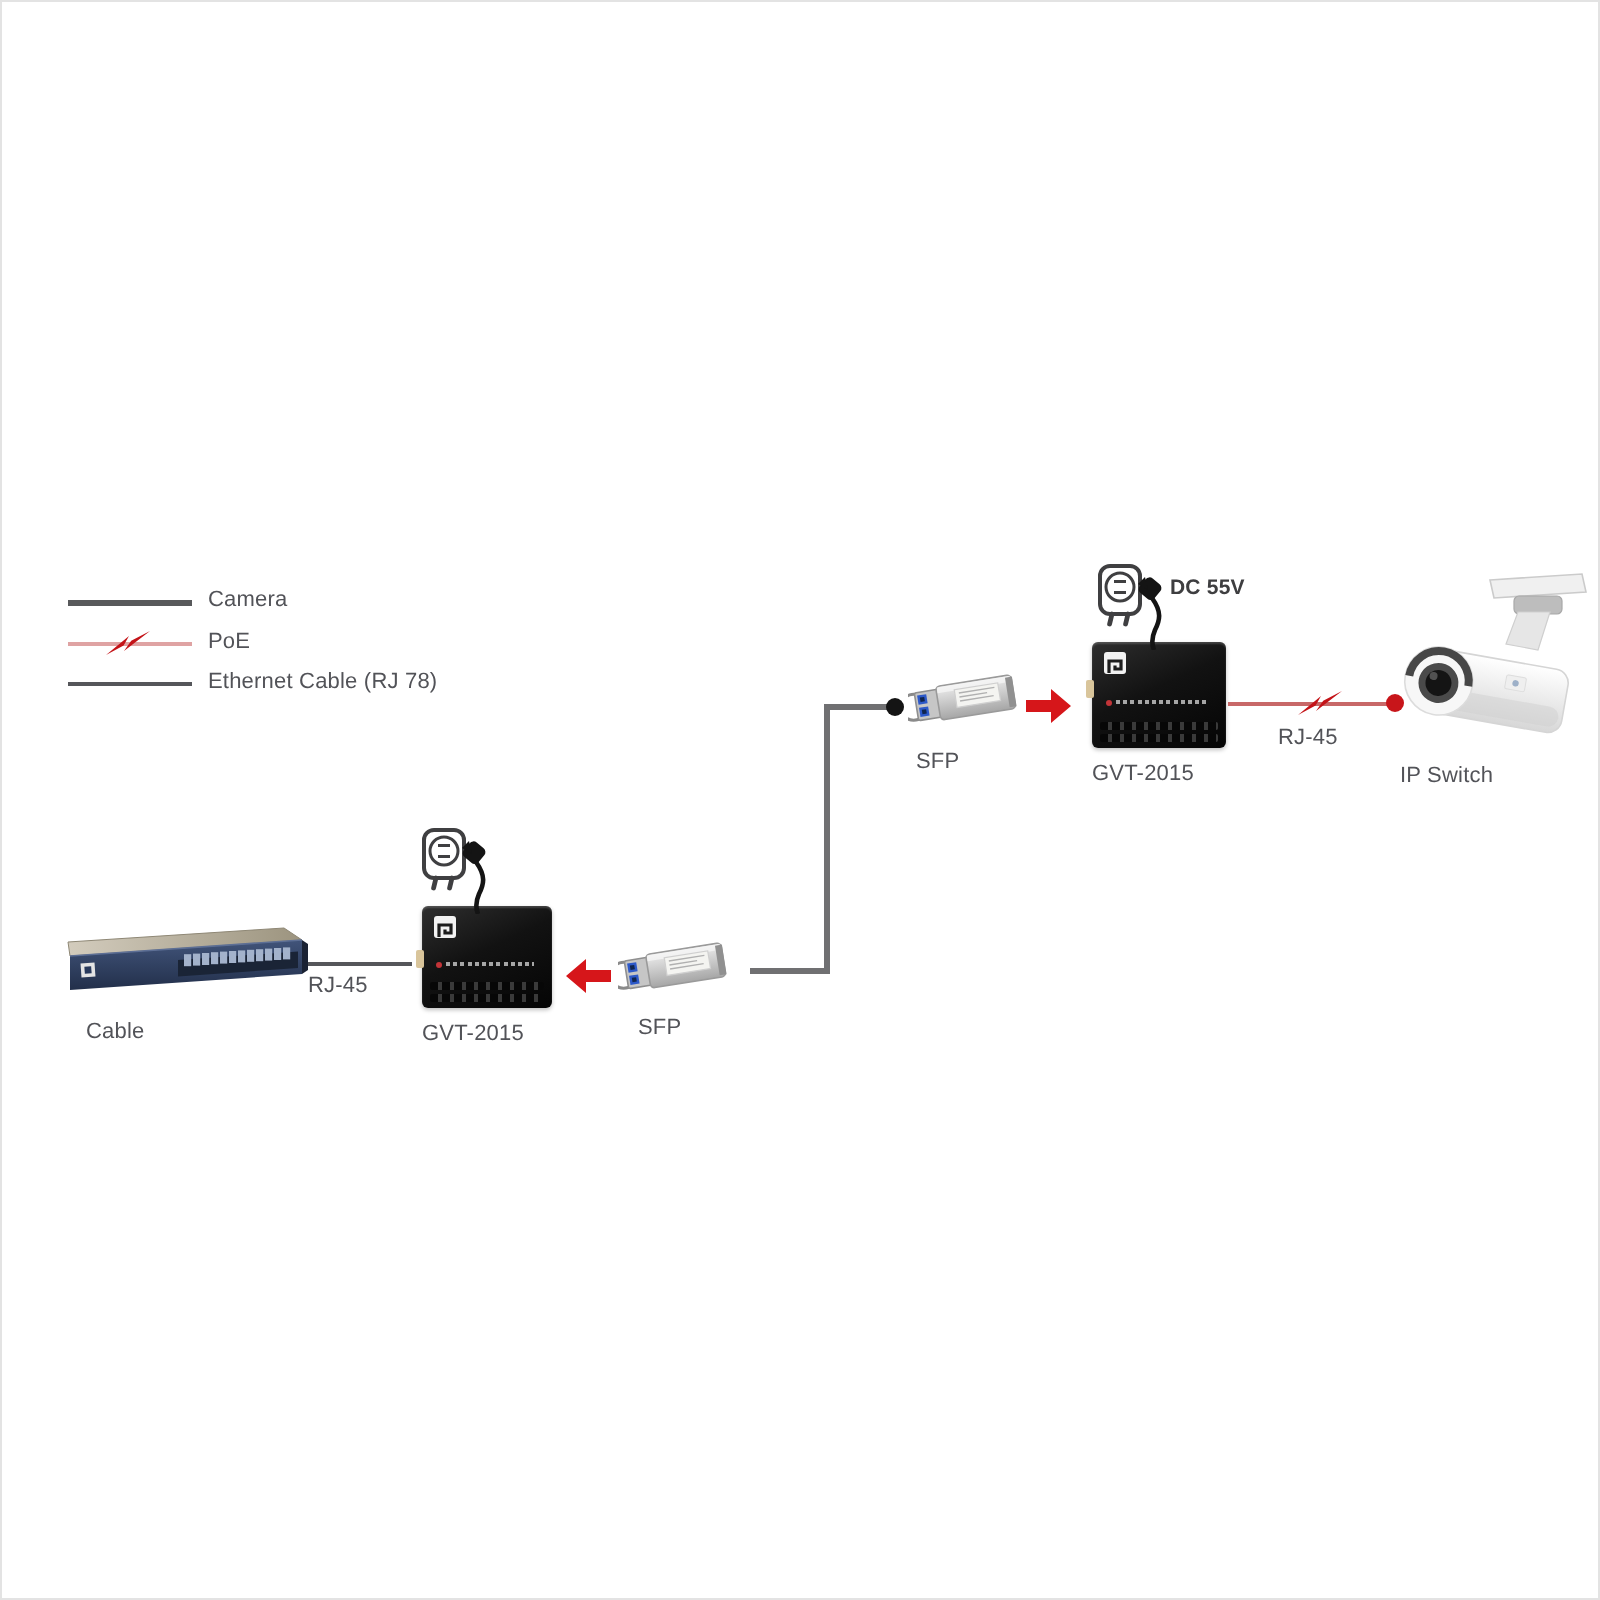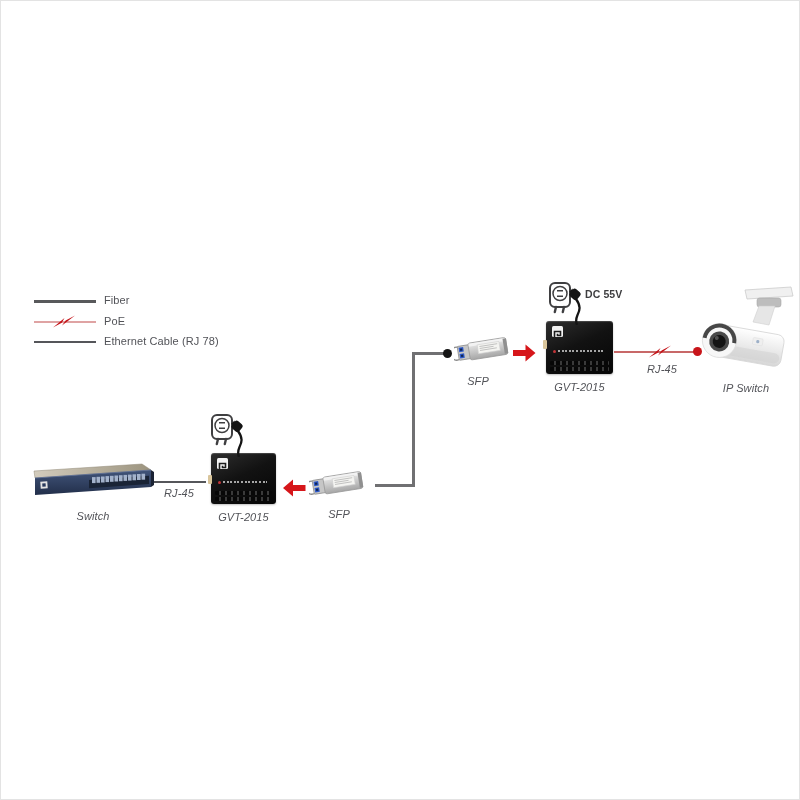--- a/index.html
+++ b/index.html
@@ -6,21 +6,21 @@
   .canvas{
     position:relative;width:800px;height:800px;background:#ffffff;
     border:1px solid #e3e3e3;box-sizing:border-box;overflow:hidden;
     font-family:"Liberation Sans",sans-serif;
   }
   .abs{position:absolute;}
   .lbl{
     position:absolute;font-size:11px;line-height:1.2;color:#525358;
     letter-spacing:.1px;white-space:nowrap;
   }
-  .ctr{text-align:center;font-style:italic;}
+  .ctr{}
   .lbl-strong{font-weight:700;font-size:10.5px;color:#3e3e40;}
   .hline{position:absolute;}
   .fiber-line{background:#707072;}
   .legend-fiber{background:#58595b;}
   .eth-line{background:#55565a;}
   .poe-line{background:#c86868;}
   .poe-legend{background:#dfa3a3;}
   .dot{position:absolute;border-radius:50%;}
   .dot-black{background:#141414;}
   .dot-red{background:#c8151a;}
@@ -53,21 +53,21 @@
     position:absolute;left:-3px;width:4px;height:9px;background:#d9c59b;
     border-radius:1px;
   }
 </style>
 </head>
 <body>
 
 <div class="canvas">
 
   <div class="hline legend-fiber" style="left:33px;top:299px;width:62px;height:3px;"></div>
-  <span class="lbl" style="left:103px;top:293px;">Fiber</span>
+  <span class="lbl" style="left:103px;top:293px;">Camera</span>
 
   <div class="hline poe-legend" style="left:33px;top:320px;width:62px;height:2px;"></div>
   <svg class="abs" style="left:52px;top:314px;" width="22" height="14" viewBox="0 0 22 14">
     <path d="M0,12.5 L11.5,3 L8.8,7.8 Z M22,0.5 L9,10.5 L12.6,5.4 Z" fill="#c41318"></path>
   </svg>
   <span class="lbl" style="left:103px;top:314px;">PoE</span>
 
   <div class="hline eth-line" style="left:33px;top:340px;width:62px;height:2px;"></div>
   <span class="lbl" style="left:103px;top:334px;">Ethernet Cable (RJ 78)</span>
 
@@ -97,21 +97,21 @@
       <rect x="86" y="13.2" width="3.6" height="6"></rect>
         <rect x="90.5" y="12.9" width="3.6" height="6"></rect>
       <rect x="95" y="12.6" width="3.6" height="6"></rect>
         <rect x="99.5" y="12.3" width="3.6" height="6"></rect>
       <rect x="104" y="12.0" width="3.6" height="6"></rect>
         <rect x="108.5" y="11.7" width="3.6" height="6"></rect>
     </g>
     <rect x="7.5" y="19.5" width="7" height="7" fill="#e4e4e4" transform="rotate(-4 11 23)"></rect>
     <rect x="9.3" y="21.3" width="3.4" height="3.4" fill="#28395c" transform="rotate(-4 11 23)"></rect>
   </svg>
-  <div class="lbl ctr" style="left:42px;top:509px;width:100px;">Switch</div>
+  <div class="lbl ctr" style="left:42px;top:509px;width:100px;">Cable</div>
 
   <div class="hline eth-line" style="left:153px;top:480px;width:52px;height:2px;"></div>
   <div class="lbl ctr" style="left:153px;top:486px;width:50px;">RJ-45</div>
 
   <div class="gvt-box" style="left:210px;top:452px;width:65px;height:51px;">
     <div class="gvt-logo">
       <svg width="11" height="11" viewBox="0 0 11 11">
           <path d="M2.5 8.5 V2.5 H8.5 V6.5 H5.5 V4.8" fill="none" stroke="#1c1c1c" stroke-width="1.6"></path>
         </svg>
     </div>

